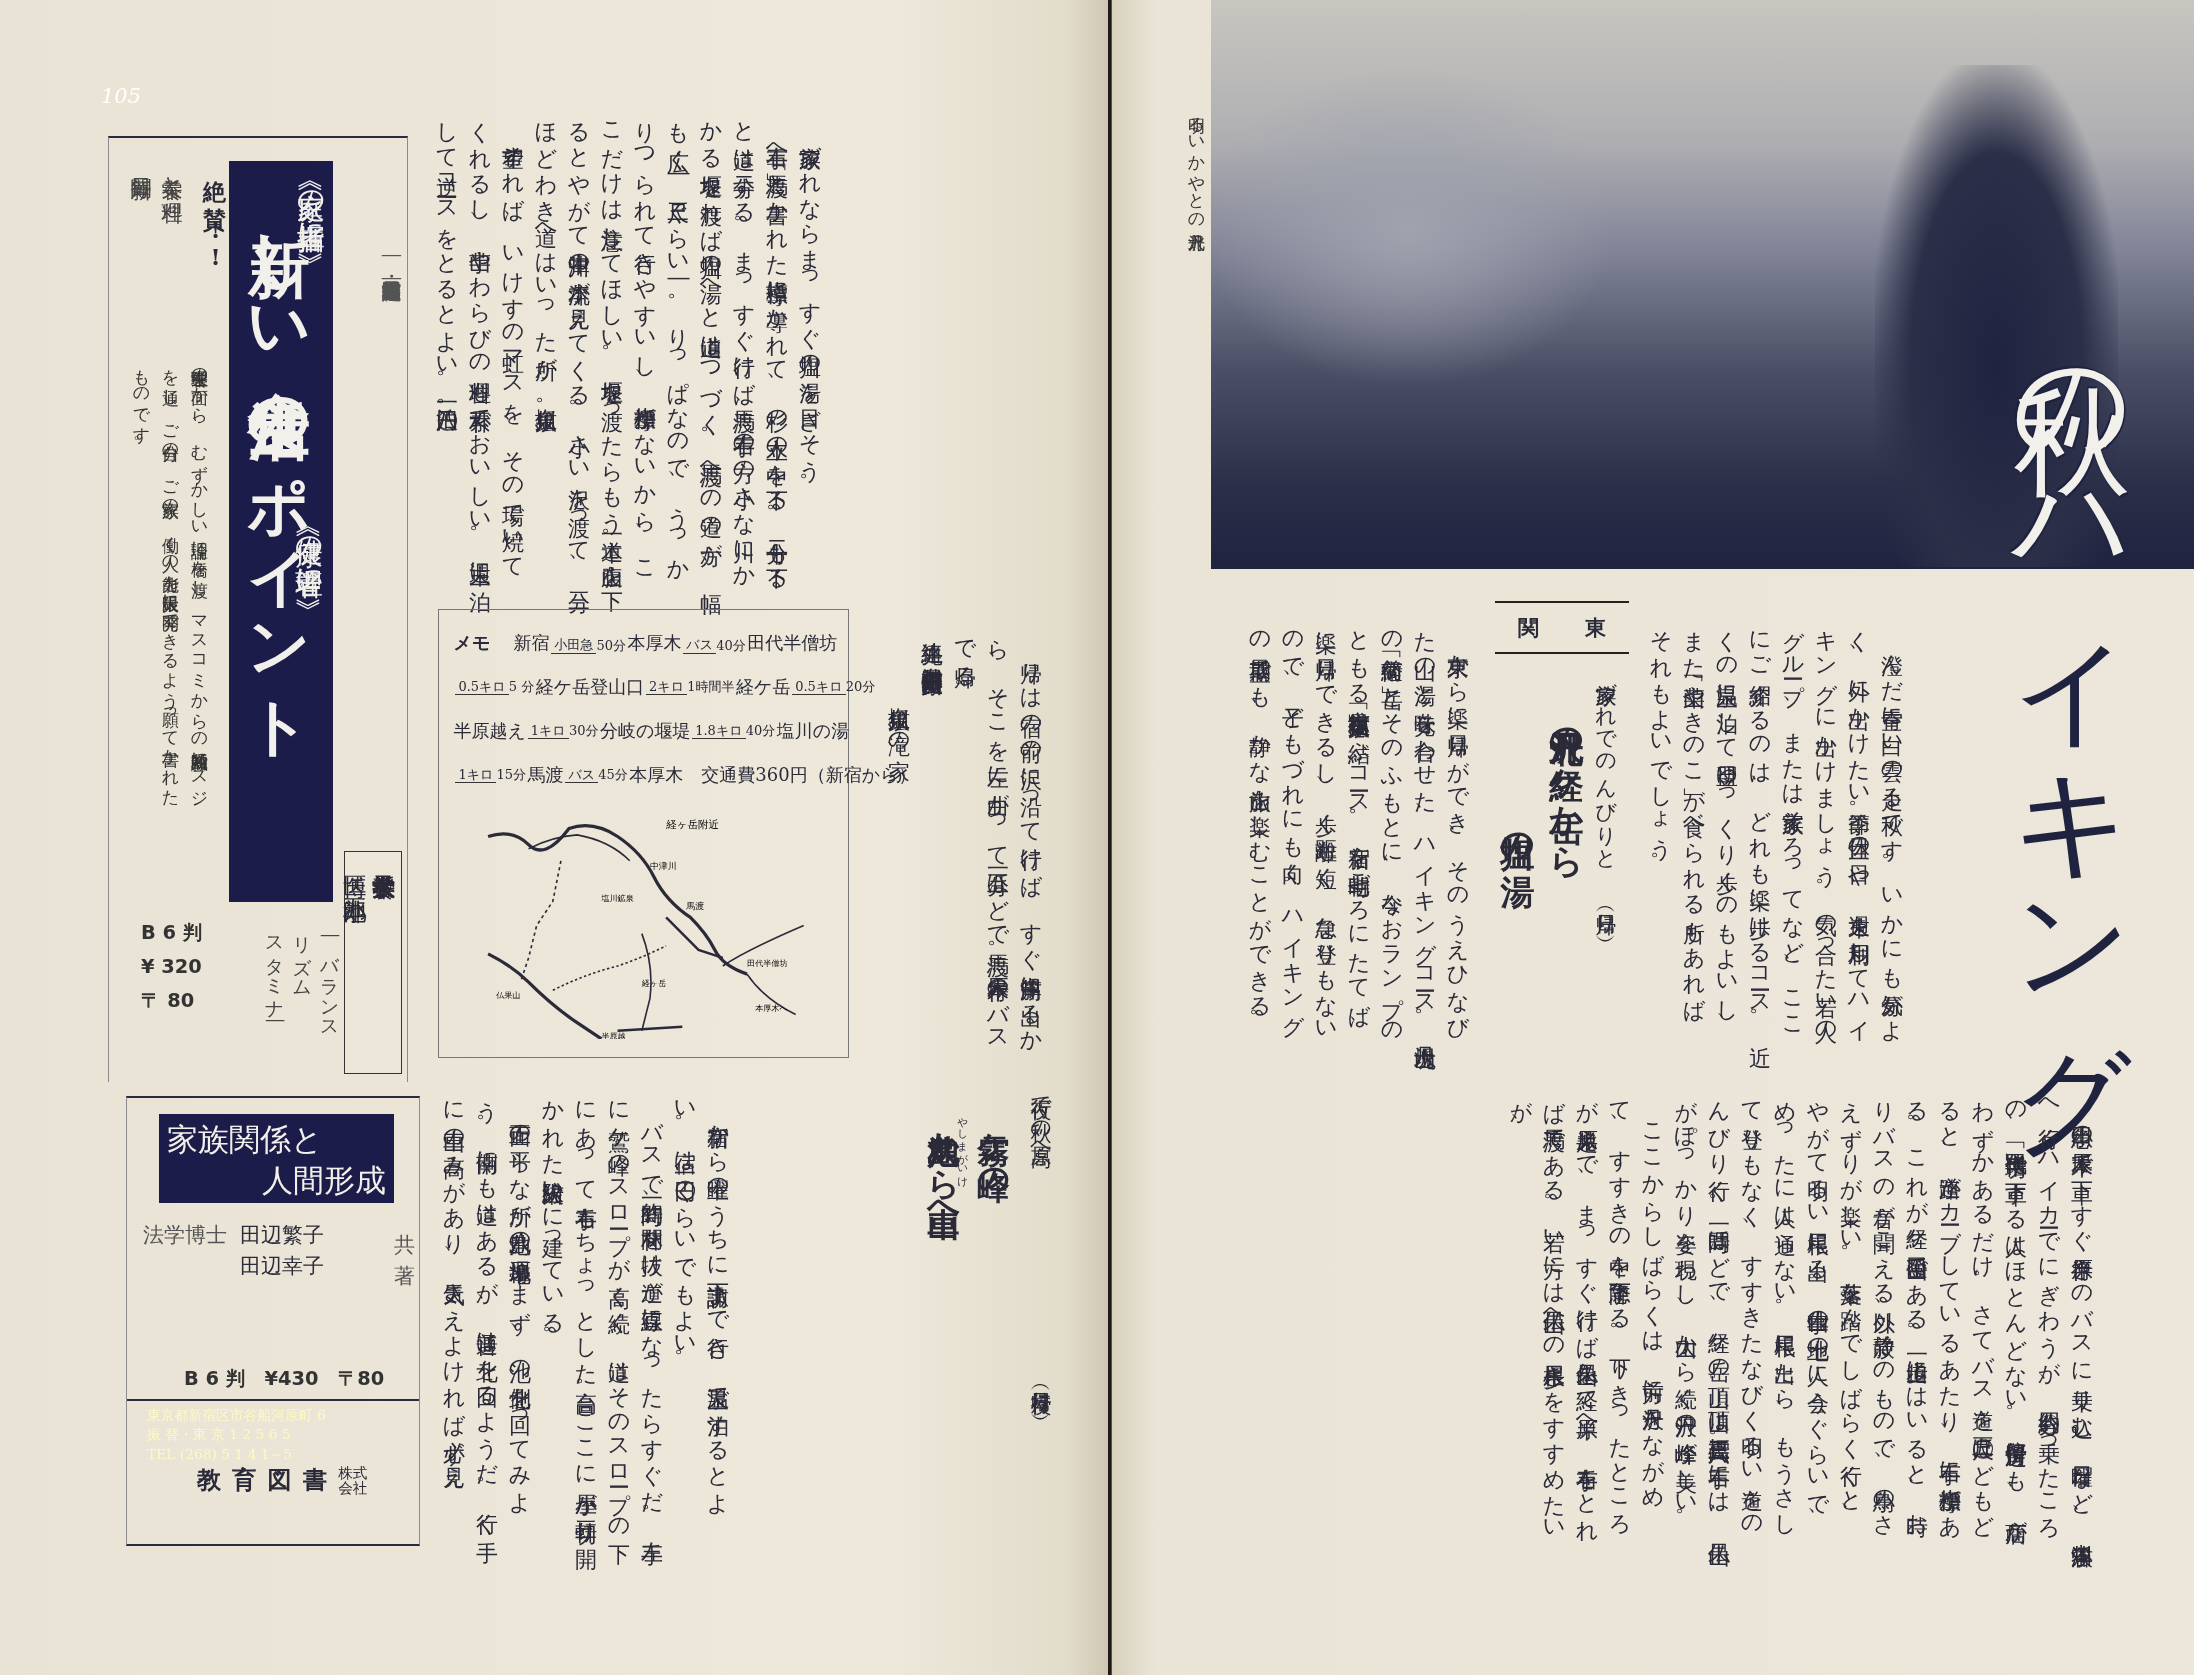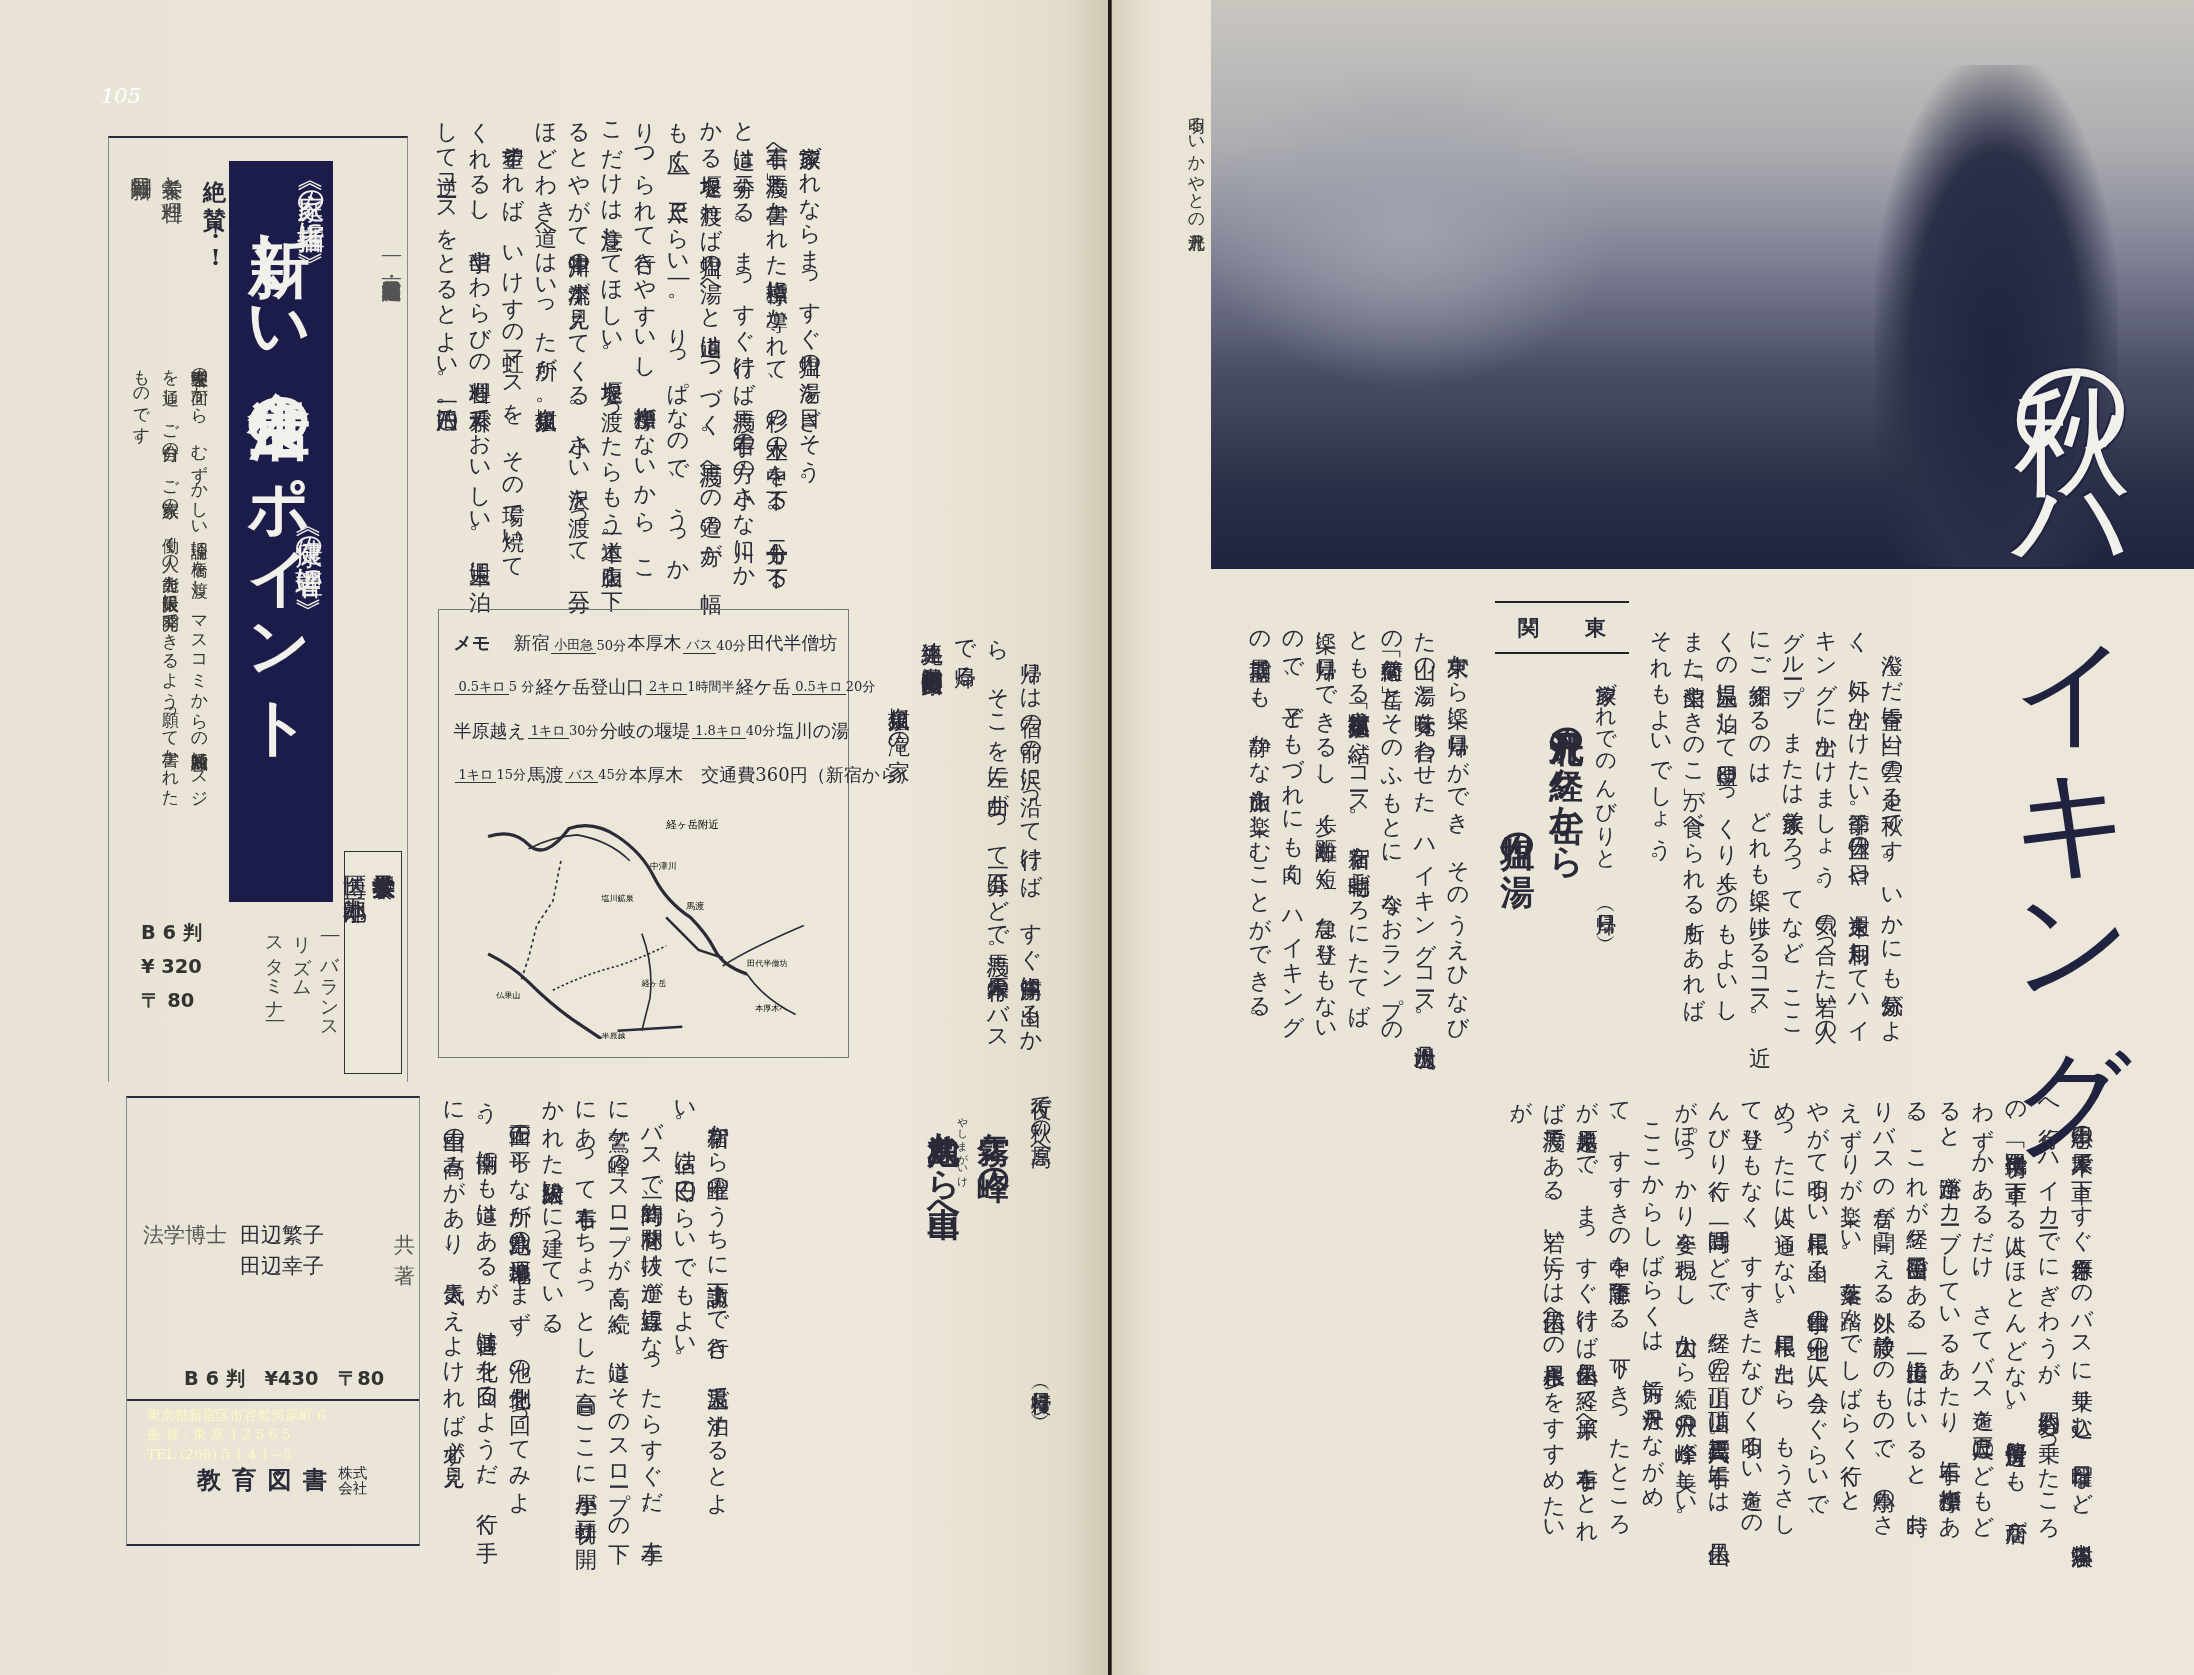--- a/index.html
+++ b/index.html
@@ -91,20 +91,24 @@
     <span>スタミナ―</span>
   </div>
   <div class="ad1-specs">
     <div>B 6 判</div>
     <div>¥ 320</div>
     <div>〒 80</div>
   </div>
 </div>
 
 <div class="ad2">
+  <div class="ad2-banner">
+    <span>家族関係と</span>
+    <span class="l2">人間形成</span>
+  </div>
   <div class="ad2-auth">
     <span class="role">法学博士</span><span>田辺繁子</span><br>
     <span class="role" style="visibility:hidden">法学博士</span><span>田辺幸子</span>
     <span class="kyo">共著</span>
   </div>
   <div class="ad2-spec">
     <span>B 6 判</span>　<span>¥430</span>　<span>〒80</span>
   </div>
   <div class="ad2-divider"></div>
   <div class="ad2-addr">

